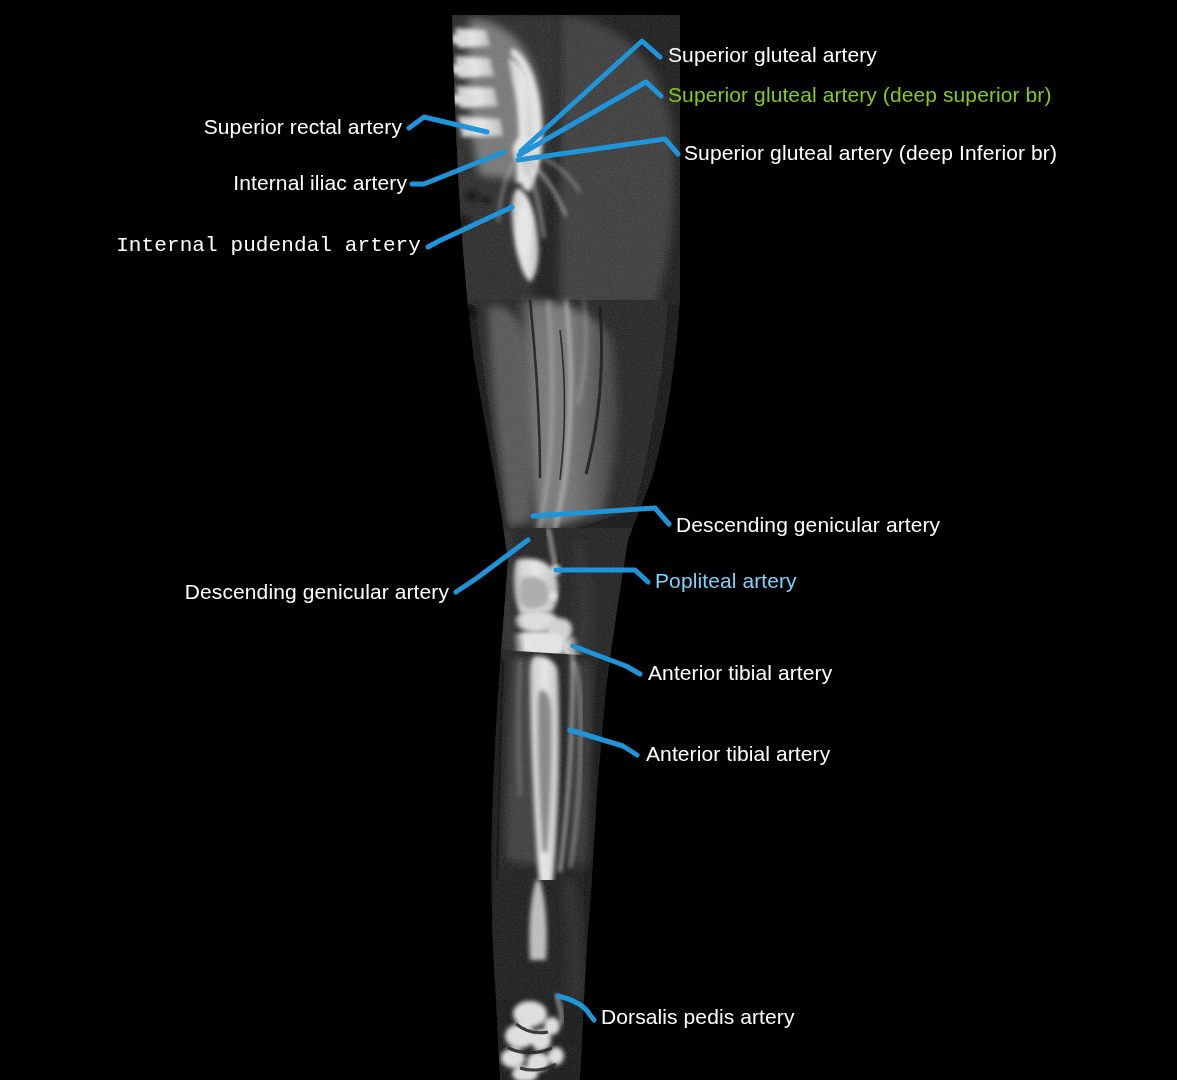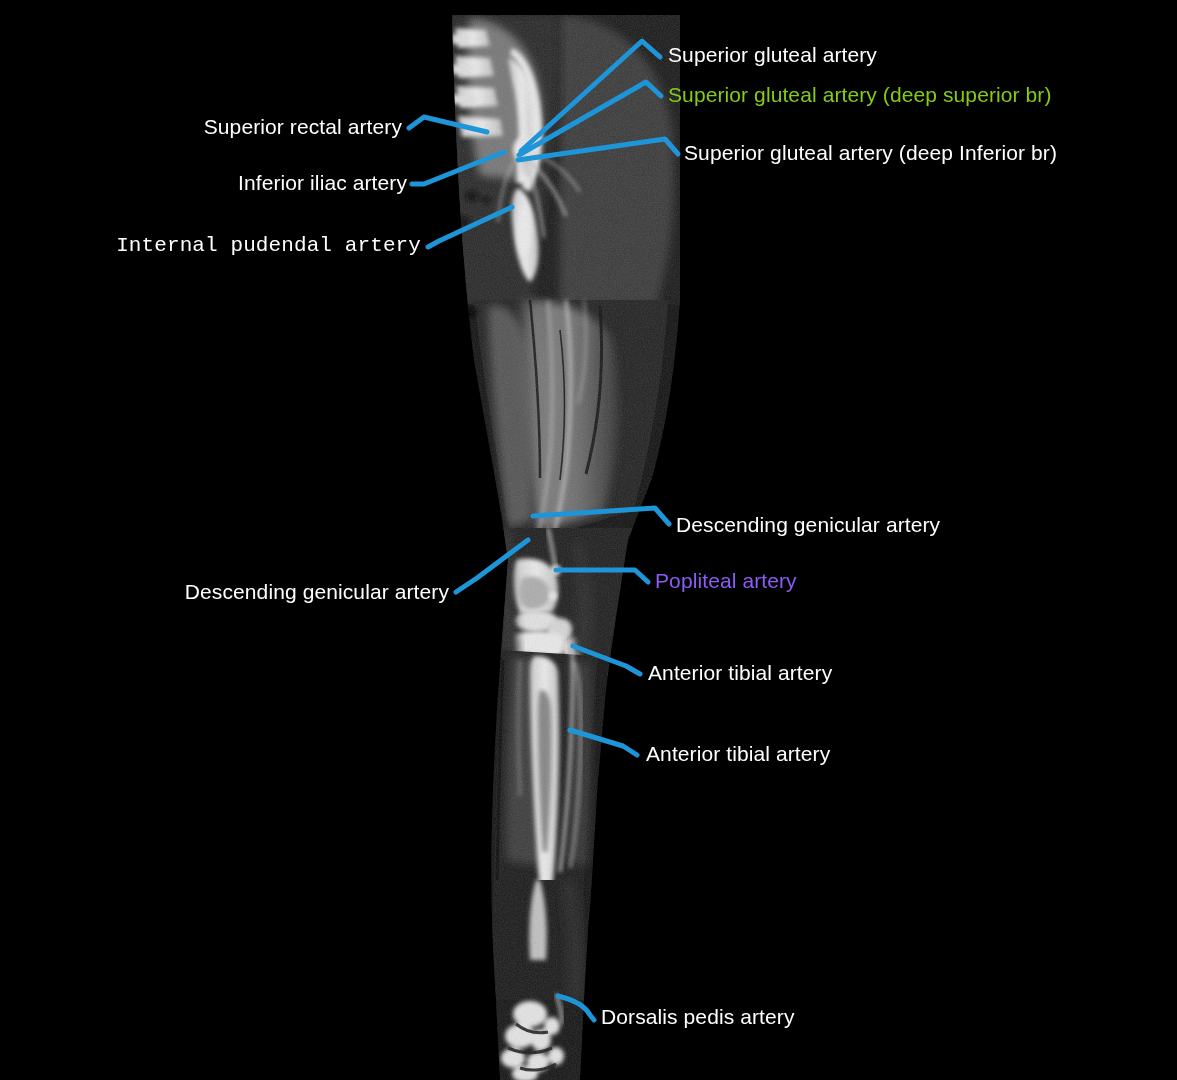--- a/index.html
+++ b/index.html
@@ -298,23 +298,23 @@
         <path d="M 570,730 L 623,746 L 637,755" stroke="#1E95D8"></path>
         <path d="M 558,996 Q 583,1002 590,1015 L 594,1020" stroke="#1E95D8"></path>
       </g>
   </svg>
 
   <div id="labels">
       <div class="label right" style="left: 668px; top: 44px; color: rgb(255, 255, 255);">Superior gluteal artery</div>
       <div class="label right" style="left: 668px; top: 84px; color: #84cc16;">Superior gluteal artery (deep superior br)</div>
       <div class="label right" style="left: 684px; top: 142px; color: rgb(255, 255, 255);">Superior gluteal artery (deep Inferior br)</div>
       <div class="label left" style="left: 402px; top: 116px; color: rgb(255, 255, 255);">Superior rectal artery</div>
-      <div class="label left" style="left: 407px; top: 172px; color: rgb(255, 255, 255);">Inferior iliac artery</div>
+      <div class="label left" style="left: 407px; top: 172px; color: rgb(255, 255, 255);">Internal iliac artery</div>
       <div class="label left" style="left: 421px; top: 235px; color: rgb(255, 255, 255); font-family: Liberation Mono, monospace;">Internal pudendal artery</div>
       <div class="label right" style="left: 676px; top: 514px; color: rgb(255, 255, 255);">Descending genicular artery</div>
-      <div class="label right" style="left: 655px; top: 570px; color: #8b5cf6;">Popliteal artery</div>
+      <div class="label right" style="left: 655px; top: 570px; color: #7dd3fc;">Popliteal artery</div>
       <div class="label left" style="left: 449px; top: 581px; color: rgb(255, 255, 255);">Descending genicular artery</div>
       <div class="label right" style="left: 648px; top: 662px; color: rgb(255, 255, 255);">Anterior tibial artery</div>
       <div class="label right" style="left: 646px; top: 743px; color: rgb(255, 255, 255);">Anterior tibial artery</div>
       <div class="label right" style="left: 601px; top: 1006px; color: rgb(255, 255, 255);">Dorsalis pedis artery</div>
     </div>
 
 </div>
 
 </body></html>

